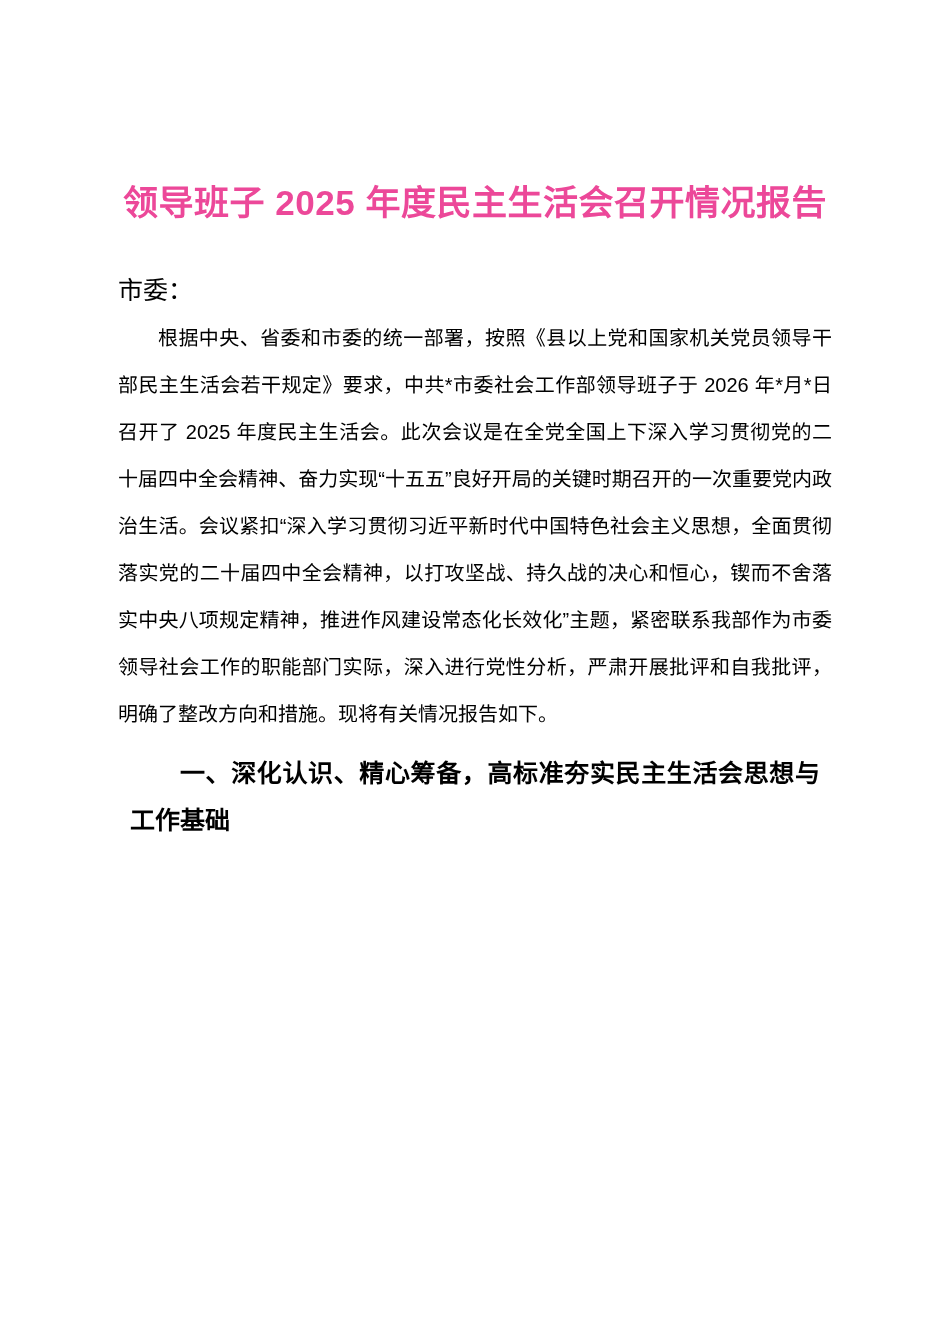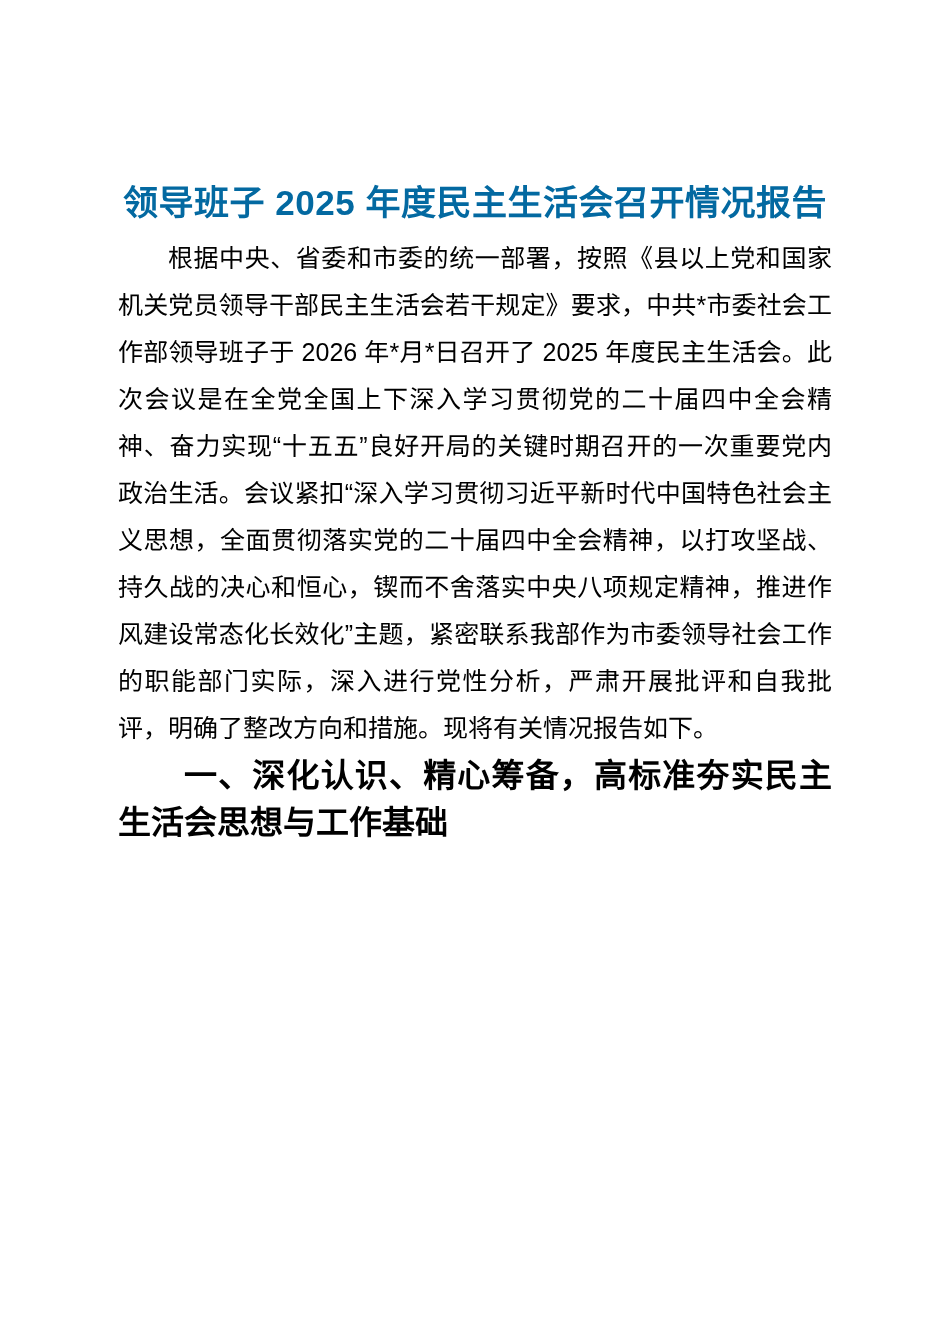--- a/index.html
+++ b/index.html
@@ -33,71 +33,72 @@
 
   
   .doc-title {
     margin: 0;
     padding-top: 172px;
     font-size: 35px;
     font-weight: bold;
     line-height: 62px;
     text-align: center;
     letter-spacing: 0.5px;
-    color: #0369a1;
+    color: #ec4899;
   }
 
   
   .salutation {
     margin: 0;
     padding-top: 33px;
     font-size: 25px;
     line-height: 47px;
     font-weight: normal;
     text-align: left;
   }
 
   
   .para {
     margin: 0;
-    font-size: 25px;
+    font-size: 20px;
     line-height: 47px;
     font-weight: normal;
     text-align: justify;
     text-justify: inter-ideograph;
     text-indent: 2em;
     word-break: break-all;
     overflow-wrap: break-word;
   }
 
   .para.first {
     padding-top: 1px;
   }
 
   
   .section-heading {
-    margin: 0;
-    font-size: 33px;
+    margin: 12px;
+    font-size: 25px;
     line-height: 47px;
     font-weight: bold;
     text-align: justify;
     text-justify: inter-ideograph;
     text-indent: 2em;
     word-break: break-all;
     overflow-wrap: break-word;
   }
 </style>
 </head>
 <body>
 
 <div class="page">
   <div class="doc-body">
 
     <h1 class="doc-title">领导班子 2025 年度民主生活会召开情况报告</h1>
 
+    <p class="salutation">市委：</p>
 
     <p class="para first">根据中央、省委和市委的统一部署，按照《县以上党和国家机关党员领导干部民主生活会若干规定》要求，中共*市委社会工作部领导班子于 2026 年*月*日召开了 2025 年度民主生活会。此次会议是在全党全国上下深入学习贯彻党的二十届四中全会精神、奋力实现“十五五”良好开局的关键时期召开的一次重要党内政治生活。会议紧扣“深入学习贯彻习近平新时代中国特色社会主义思想，全面贯彻落实党的二十届四中全会精神，以打攻坚战、持久战的决心和恒心，锲而不舍落实中央八项规定精神，推进作风建设常态化长效化”主题，紧密联系我部作为市委领导社会工作的职能部门实际，深入进行党性分析，严肃开展批评和自我批评，明确了整改方向和措施。现将有关情况报告如下。</p>
 
     <p class="section-heading">一、深化认识、精心筹备，高标准夯实民主生活会思想与工作基础</p>
 
 
   </div>
 </div>
 
 </body></html>

